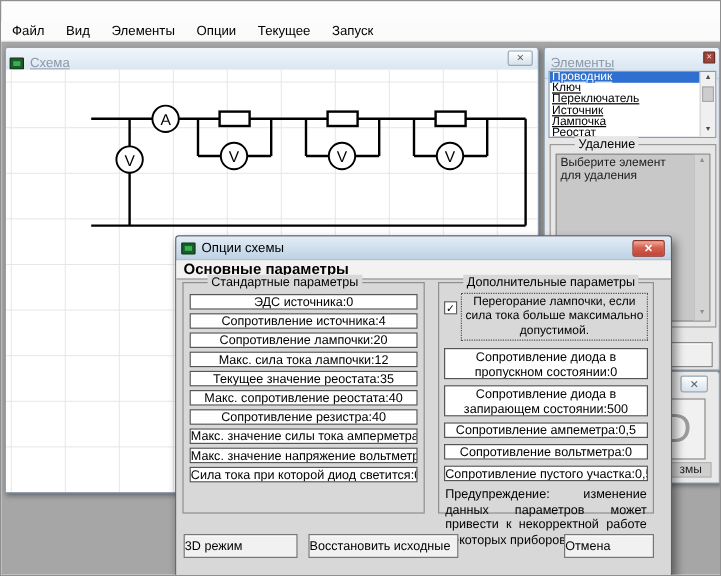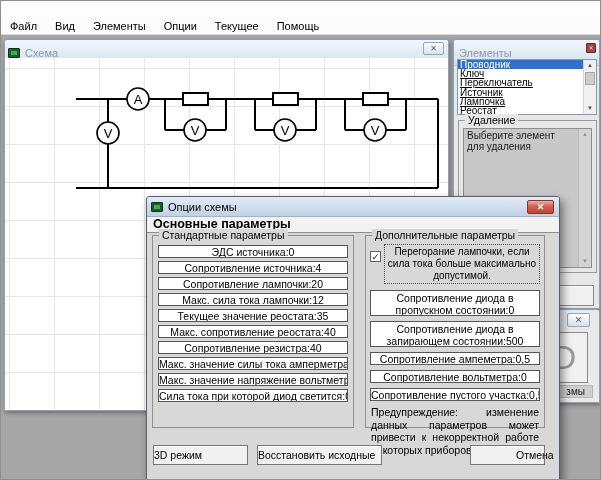--- a/index.html
+++ b/index.html
@@ -13,21 +13,21 @@
   .main-titlebar { position:absolute; left:0; top:16px; right:0; height:17px; background:#fcfcfc; display:flex; align-items:center; padding-left:4px; }
   .app-icon { width:13px; height:11px; background:#1c5c2a; border:1px solid #0d3316; border-radius:2px; position:relative; }
   .app-icon:after { content:""; position:absolute; left:2px; top:3px; width:7px; height:4px; background:#35b24d; }
   .main-title { font-size:11px; margin-left:6px; }
   .menubar { position:absolute; left:0; top:17px; right:0; height:17px; background:#fbfbfb; border-bottom:1px solid #d8d8d8; display:flex; align-items:center; font-size:11px; }
   .menu-item { padding:1px 9px; cursor:default; }
   .mdi { position:absolute; left:0; top:34px; right:0; bottom:0; background:#a6a6a6; }
 
   
   .cwin { position:absolute; border:1px solid #8fa1b3; border-radius:3px 3px 0 0; box-shadow:1px 2px 4px rgba(0,0,0,.35); background:#e7e7e7; }
-  .cwin-titlebar { height:26px; background:linear-gradient(#f1f6fb,#d3e0ee); border-bottom:1px solid #bccadb; border-radius:2px 2px 0 0; display:flex; align-items:center; padding-left:3px; font-size:11px; color:#8b99a9; position:relative; }
+  .cwin-titlebar { height:26px; background:linear-gradient(#f1f6fb,#d3e0ee); border-bottom:1px solid #bccadb; border-radius:2px 2px 0 0; display:flex; align-items:center; padding-left:3px; font-size:11px; color:#8b99a9; position:relative;text-decoration:underline; }
   .cwin-icon { width:12px; height:10px; background:#1c5c2a; border:1px solid #0d3316; border-radius:1px; position:relative; }
   .cwin-icon:after { content:""; position:absolute; left:2px; top:2px; width:6px; height:4px; background:#35b24d; }
   .cwin-title { margin-left:5px; }
   .lite-close { position:absolute; right:4px; top:2px; width:21px; height:13px; background:linear-gradient(#ffffff,#d8e1ea); border:1px solid #96a7b8; border-radius:2px; font-size:8px; line-height:11px; text-align:center; color:#55636f; cursor:default; }
 
   
   #schema-win { left:3px; top:38px; width:445px; height:372px; }
   .schema-client { position:absolute; left:0; top:18px; right:0; bottom:0; background:#fff;
     background-image:linear-gradient(to right,#e6e6e6 1px,transparent 1px),linear-gradient(to bottom,#e6e6e6 1px,transparent 1px);
     background-size:45px 38px; background-position:4px 10px; overflow:hidden; }
@@ -38,21 +38,21 @@
   .mini-close { position:absolute; right:3px; top:3px; width:10px; height:10px; background:#9a463d; border:1px solid #6c2a23; border-radius:1px; color:#f3d9d5; font-size:6px; line-height:8px; text-align:center; }
   .el-list { position:absolute; left:3px; top:19px; width:140px; height:56px; background:#fff; border:1px solid #7f9db9; font-size:10px; overflow:hidden; }
   .el-item { height:9.2px; line-height:9.4px; padding-left:2px; white-space:nowrap;text-decoration:underline; }
   .el-item.selected { background:#2e6fd0; color:#fff; }
   .vscroll { position:absolute; top:0; right:0; bottom:0; width:13px; background:#f0f0f0; border-left:1px solid #d5d5d5; }
   .vscroll .arr { position:absolute; left:0; right:0; height:11px; font-size:6px; text-align:center; line-height:11px; color:#4a4a4a; }
   .vscroll .arr.up { top:0; }
   .vscroll .arr.dn { bottom:0; }
   .vscroll .thumb { position:absolute; left:1px; right:1px; top:12px; height:13px; background:#cdcdcd; border:1px solid #a9a9a9; }
   .del-group { position:absolute; left:4px; top:80px; width:139px; height:153px; border:1px solid #9a9a9a; }
-  .group-label { position:absolute; top:-7px; left:6px; background:#e7e7e7; padding:0 3px; font-size:10.5px; color:#000; }
+  .group-label { position:absolute; top:-7px; left:20px; background:#e7e7e7; padding:0 3px; font-size:10.5px; color:#000; }
   .del-text { position:absolute; left:4px; top:7px; right:4px; bottom:4px; background:#c8c8c8; border:1px solid #8d8d8d; font-size:10px; color:#1c1c1c; padding:1px 25px 1px 3px; line-height:11px; }
   .del-text .vscroll { background:#d4d4d4; border-left:1px solid #bdbdbd; }
   .del-text .vscroll .arr { color:#8f8f8f; }
   .el-bottom-btn { position:absolute; left:72px; top:245px; width:68px; height:21px; background:#f0f0f0; border:1px solid #8a8a8a; box-shadow:inset 0 1px 0 #fff; }
 
   
   #hidden-win { left:460px; top:308px; width:139px; height:94px; background:#e9e9e9; }
   #hidden-win .lite-close { right:9px; top:3px; width:23px; height:14px; font-size:9px; line-height:12px; }
   .big-3d-btn { position:absolute; left:78px; top:22px; width:48px; height:51px; background:#f1f1f1; border:1px solid #8a8a8a; font-size:34px; color:#9b9b9b; text-align:center; line-height:48px; font-family:"Liberation Sans",sans-serif; }
   .hidden-strip { position:absolute; left:5px; top:75px; width:126px; height:13px; background:#cfcfcf; border:1px solid #b5b5b5; font-size:10px; color:#222; text-align:right; padding-right:7px; line-height:11px; }
@@ -72,39 +72,39 @@
   .dfield.two { height:26px; line-height:12.5px; white-space:normal; padding-top:0.5px; }
   .chk-row { display:flex; gap:3px; margin:8px 4px 6px 4px; }
   .checkbox { width:11px; height:11px; background:#fff; border:1px solid #5f5f5f; font-size:9px; line-height:10px; text-align:center; margin-top:7px; flex:0 0 auto; }
   .chk-label { flex:1; border:1px dotted #4f4f4f; font-size:10px; line-height:12px; text-align:center; padding:1px 2px; }
   .rfields { display:flex; flex-direction:column; gap:5px; padding:0 4px; }
   .warning { margin:5px 5px 0 5px; font-size:10.5px; line-height:12.5px; text-align:justify; }
   .dlg-btn { position:absolute; top:228px; height:20px; background:#f1f1f1; border:1px solid #767676; box-shadow:inset 0 1px 0 #fff; font-size:10.5px; text-align:left; line-height:18px; }
   #btn-3d  { left:6px;   width:95px; }
   #btn-rst { left:110px; width:125px; }
   #btn-ok  { left:241px; width:75px; }
-  #btn-cancel { left:323px; width:75px;padding-left:45px; }
+  #btn-cancel { left:323px; width:75px; }
 </style>
 </head>
 <body>
 
 <div id="app">
 
   <div class="main-titlebar">
     <div class="app-icon"></div>
     <span class="main-title">ElectroM 1.1</span>
   </div>
 
   <div class="menubar">
     <span class="menu-item">Файл</span>
     <span class="menu-item">Вид</span>
     <span class="menu-item">Элементы</span>
     <span class="menu-item">Опции</span>
     <span class="menu-item">Текущее</span>
-    <span class="menu-item">Помощь</span>
+    <span class="menu-item">Запуск</span>
   </div>
 
   <div class="mdi"></div>
 
   <div class="cwin" id="schema-win">
     <div class="cwin-titlebar">
       <div class="cwin-icon"></div>
       <span class="cwin-title">Схема</span>
       <span class="lite-close">✕</span>
     </div>

